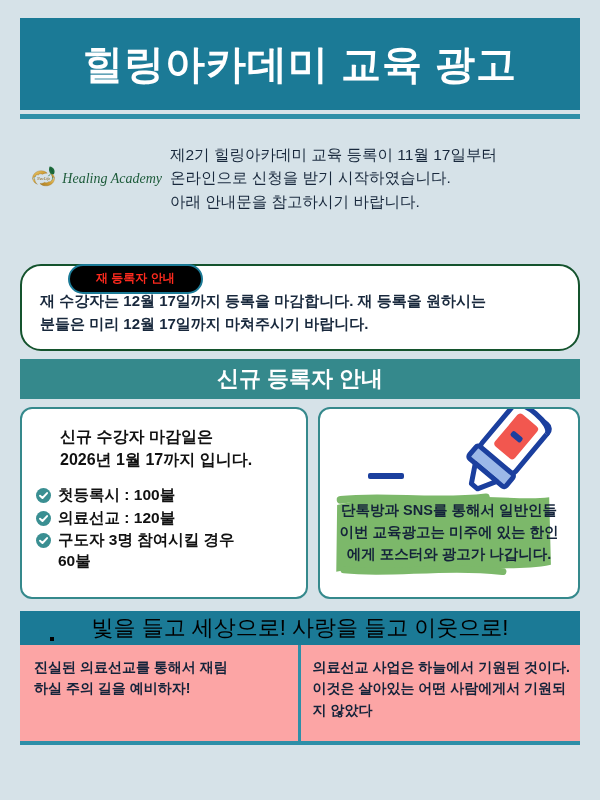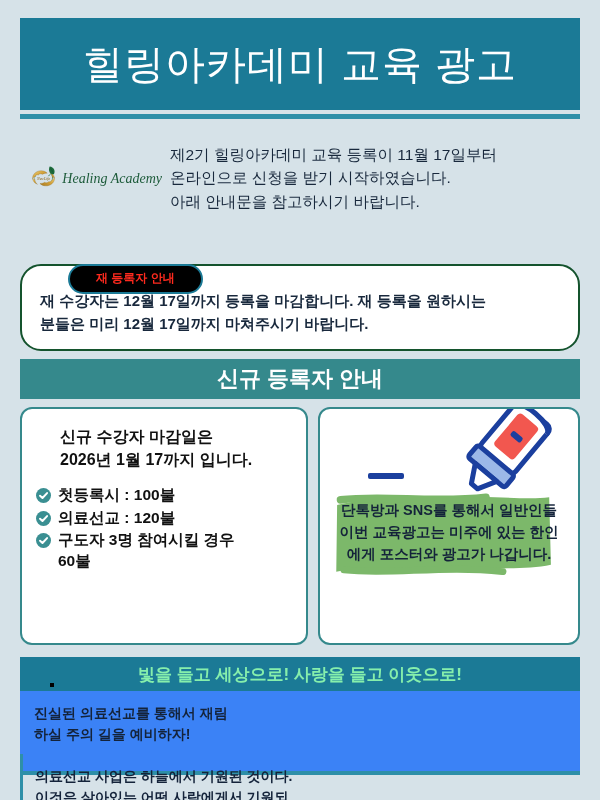--- a/index.html
+++ b/index.html
@@ -25,21 +25,21 @@
     background: #1b7a96;
     height: 92px;
     display: flex;
     align-items: center;
     justify-content: center;
     margin-bottom: 4px;
   }
   .title-banner .title-text {
     color: #ffffff;
     font-size: 40px;
-    font-weight: normal;
+    font-weight: bold;
     letter-spacing: 1px;
     line-height: 1;
   }
   .title-underline {
     height: 5px;
     background: #2e8fa8;
     margin-bottom: 14px;
   }
 
   
@@ -122,21 +122,21 @@
     color: #ffffff;
     font-size: 22px;
     font-weight: bold;
   }
 
   
   .two-col {
     display: flex;
     gap: 10px;
     margin-top: 8px;
-    height: 238px;
+    height: 192px;
   }
   .col-box {
     flex: 1;
     background: #ffffff;
     border: 2px solid #35898c;
     border-radius: 12px;
     position: relative;
     overflow: hidden;
   }
   .col-left { padding: 16px 12px 10px 14px; }
@@ -204,40 +204,39 @@
   .slogan-bar {
     background: #1b7a96;
     height: 34px;
     margin-top: 12px;
     display: flex;
     align-items: center;
     justify-content: center;
     position: relative;
   }
   .slogan-bar span {
-    color: #86efac;
-    font-size: 17px;
-    font-weight: bold;
+    color: #000000;
+    font-size: 22px;
+    font-weight: normal;
   }
   .slogan-dot {
     position: absolute;
     left: 30px;
     bottom: 4px;
     width: 4px;
     height: 4px;
     background: #000000;
   }
 
   
   .footer {
     display: flex;
-    background: #3b82f6;
+    background: #fca5a5;
     border-bottom: 4px solid #2e8fa8;
-    height: 84px;
-    flex-direction: column;
+    height: 100px;
   }
   .footer-col {
     flex: 1;
     padding: 12px 10px 8px 14px;
     color: #14233a;
     font-size: 14px;
     font-weight: bold;
     line-height: 1.52;
   }
   .footer-col.right { border-left: 3px solid #2e8fa8; padding-left: 12px; }

